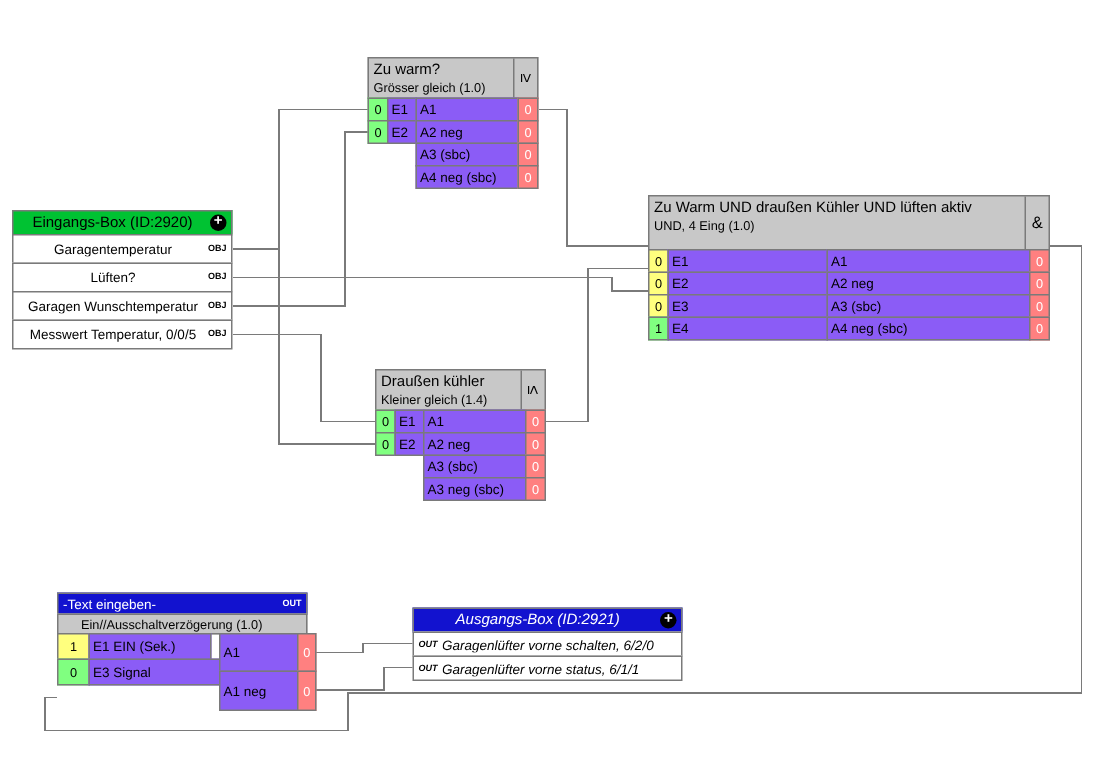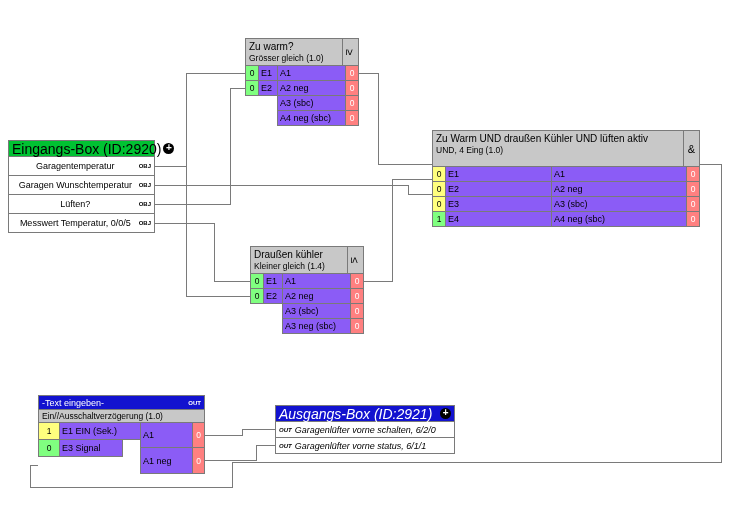--- a/index.html
+++ b/index.html
@@ -29,32 +29,32 @@
   .vbox  { border: 1px solid #7a7a7a; display: flex; align-items: center; justify-content: center; font-size: 8.5px; width: 14px; }
   .v-green  { background: #80ff80; color: #000; }
   .v-yellow { background: #ffff7e; color: #000; }
   .v-red    { background: #ff8080; color: #fff; }
   .spacer { width: 33px; border: none; background: transparent; }
 
   
   .io-hdr { display: flex; align-items: center; height: 17px; border: 1px solid #7a7a7a; padding: 0 3px; gap: 2px; width: 100%; }
   .io-green { background: #00c232; color: #000; }
   .io-blue  { background: #1212cf; color: #fff; }
-  .io-title { flex: 1; font-size: 14px; white-space: nowrap; }
+  .io-title { flex: 1; font-size: 10px; white-space: nowrap; text-align: center; }
   .plus { width: 11px; height: 11px; border-radius: 50%; background: #000; color: #fff; font-size: 10px; line-height: 10px; text-align: center; font-weight: bold; flex: none; }
   .io-row { display: flex; align-items: center; border: 1px solid #7a7a7a; background: #fff; margin-top: -1px; font-size: 9px; padding: 0 3px; white-space: nowrap; width: 100%; overflow: hidden; }
   .h20 { height: 20px; text-align: center; } .h17 { height: 17px; }
   .grow { flex: 1; overflow: hidden; }
   .tag { font-size: 6px; font-weight: bold; flex: none; letter-spacing: 0; }
   .tag-l { margin-right: 3px; }
 
   
   .blue-bar { display: flex; align-items: center; height: 15px; background: #1212cf; color: #fff; border: 1px solid #7a7a7a; padding: 0 3px; font-size: 9px; white-space: nowrap; width: 100%; }
   .flag { margin-left: auto; font-size: 6px; font-weight: bold; }
-  .sub-bar { height: 14px; background: #c8c8c8; border: 1px solid #7a7a7a; margin-top: -1px; font-size: 8.5px; line-height: 12px; padding-left: 3px; white-space: nowrap; width: 100%; }
+  .sub-bar { height: 14px; background: #c8c8c8; border: 1px solid #7a7a7a; margin-top: -1px; font-size: 8.5px; line-height: 12px; padding-left: 15px; white-space: nowrap; width: 100%; }
   .dbody { display: flex; margin-top: -1px; }
   .d-right { margin-left: -1px; }
   .drow { display: flex; height: 18px; }
   .drow + .drow { margin-top: -1px; }
   .drow > * { margin-right: -1px; flex: none; }
   .drow > *:last-child { margin-right: 0; }
   .orow { display: flex; height: 26px; }
   .orow + .orow { margin-top: -1px; height: 27px; }
   .orow > * { margin-right: -1px; flex: none; }
   .orow > *:last-child { margin-right: 0; }
@@ -79,25 +79,25 @@
   <div class="block" style="left:8px; top:140px; width:147px;">
     <div class="io-hdr io-green">
       <span class="io-title">Eingangs-Box (ID:2920)</span>
       <span class="plus">+</span>
     </div>
     <div class="io-row h20">
       <span class="grow">Garagentemperatur</span>
       <span class="tag">OBJ</span>
     </div>
     <div class="io-row h20">
+      <span class="grow">Lüften?</span>
+      <span class="tag">OBJ</span>
+    </div>
+    <div class="io-row h20">
       <span class="grow">Garagen Wunschtemperatur</span>
-      <span class="tag">OBJ</span>
-    </div>
-    <div class="io-row h20">
-      <span class="grow">Lüften?</span>
       <span class="tag">OBJ</span>
     </div>
     <div class="io-row h20">
       <span class="grow">Messwert Temperatur, 0/0/5</span>
       <span class="tag">OBJ</span>
     </div>
   </div>
 
   <div class="block" style="left:245px; top:38px; width:114px;">
     <div class="lg-hdr hdr-28">
@@ -210,21 +210,21 @@
     </div>
     <div class="sub-bar">Ein//Ausschaltverzögerung (1.0)</div>
     <div class="dbody">
       <div class="d-left">
         <div class="drow">
           <span class="vbox v-yellow" style="width:22px">1</span>
           <span class="cellb" style="width:82px">E1 EIN (Sek.)</span>
         </div>
         <div class="drow">
           <span class="vbox v-green" style="width:22px">0</span>
-          <span class="cellb" style="width:64px">E3 Signal</span>
+          <span class="cellb" style="width:88px">E3 Signal</span>
         </div>
       </div>
       <div class="d-right">
         <div class="orow">
           <span class="cellb" style="width:53px">A1</span>
           <span class="vbox v-red" style="width:13px">0</span>
         </div>
         <div class="orow">
           <span class="cellb" style="width:53px">A1 neg</span>
           <span class="vbox v-red" style="width:13px">0</span>

